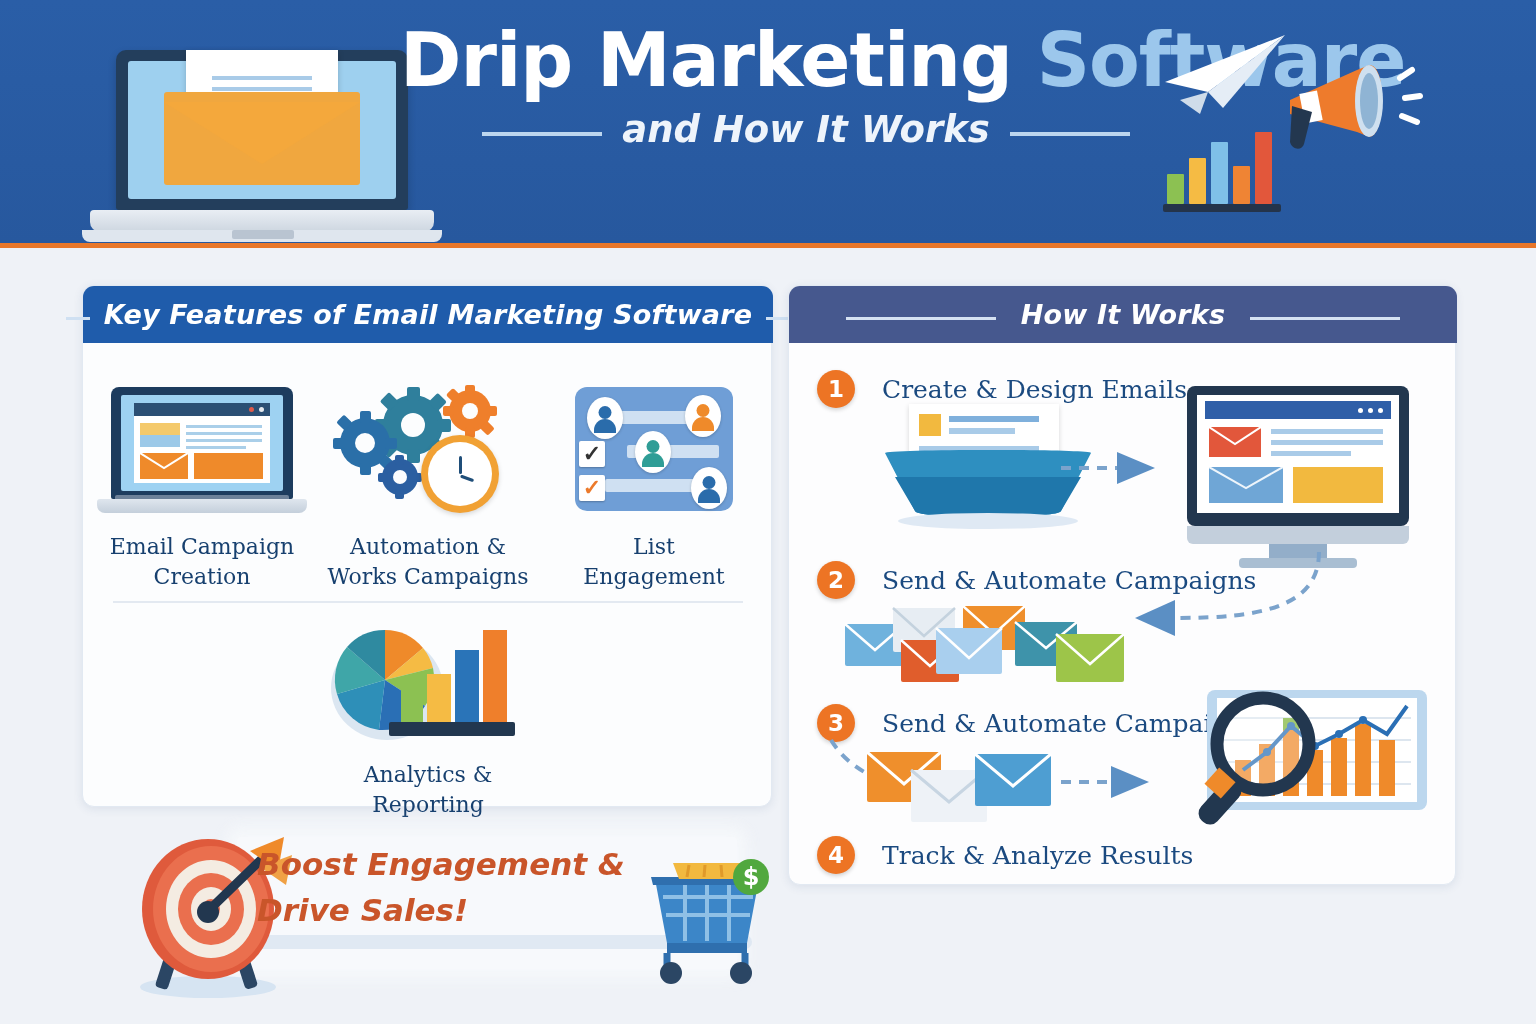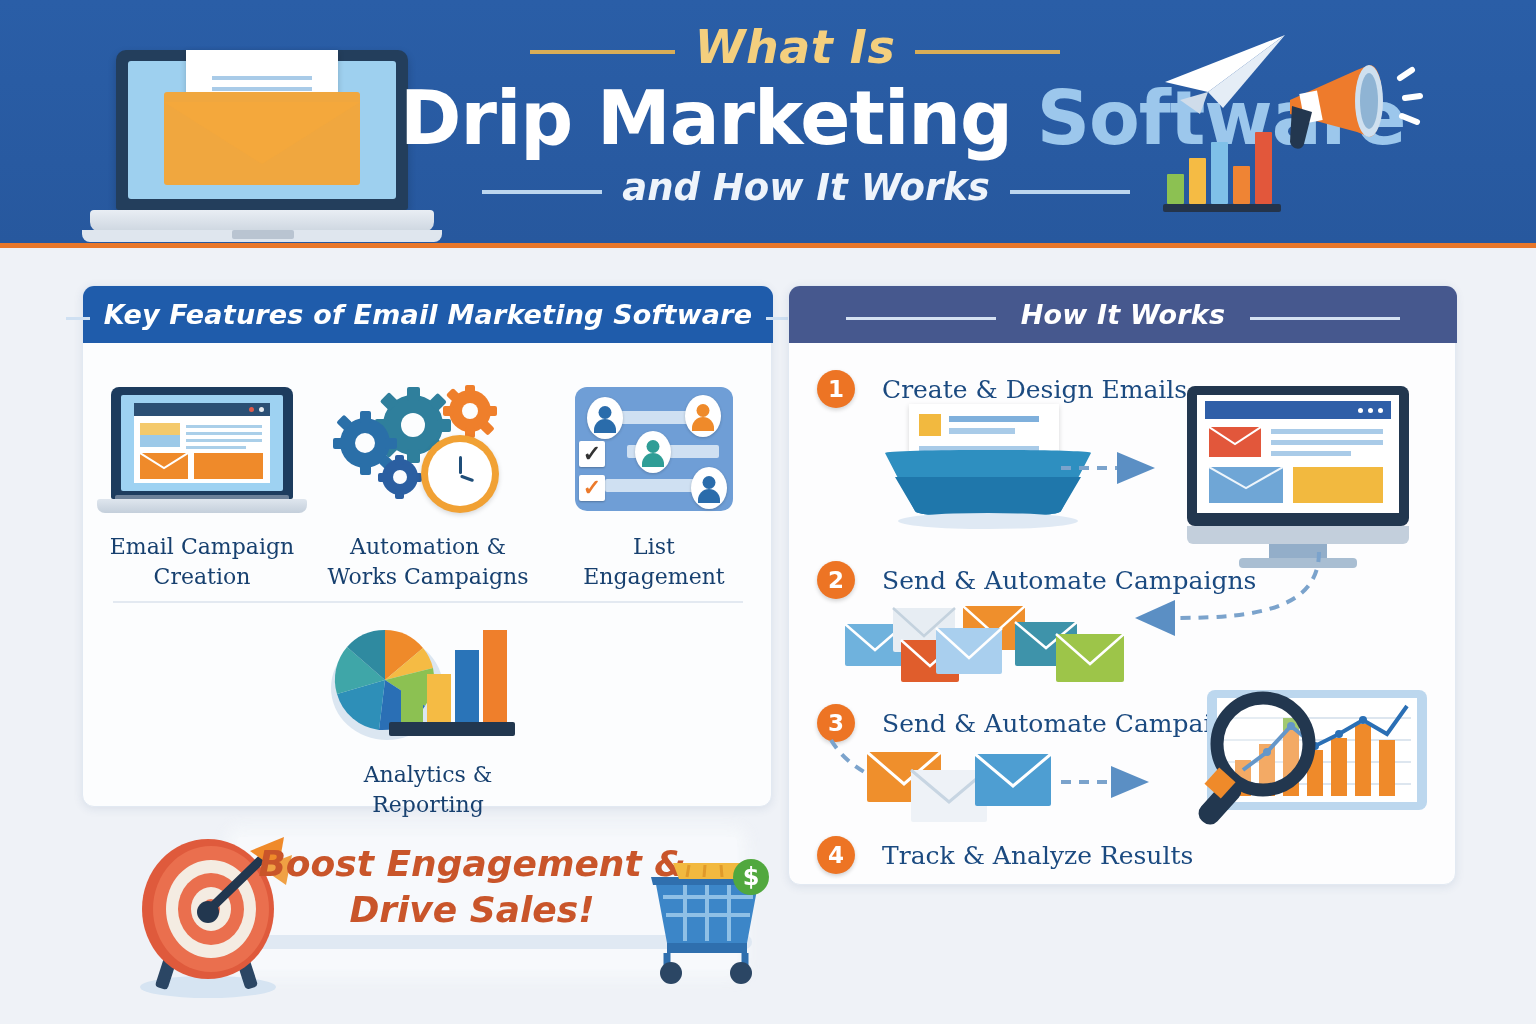--- a/index.html
+++ b/index.html
@@ -222,22 +222,22 @@
     position: absolute; left: 145px; top: 22px; width: 500px; height: 132px;
     background: #f7f9fc; border-radius: 4px;
     box-shadow: 0 0 14px 10px rgba(247,249,252,.85);
   }
   .brush-streak {
     position: absolute; left: 120px; top: 120px; width: 540px; height: 14px;
     background: #dde7f2; border-radius: 7px; opacity: .9;
   }
   .banner-text {
     position: absolute; left: 165px; top: 26px; width: 430px;
-    text-align: center; font-family: "DejaVu Sans", sans-serif;
-    font-size: 36px; font-weight: bold; font-style: italic;
+    font-family: "DejaVu Sans", sans-serif;
+    font-size: 31px; font-weight: bold; font-style: italic;
     color: #c9552a; line-height: 46px;
   }
   .target { position: absolute; left: 40px; top: 20px; width: 170px; height: 160px; }
   .cart { position: absolute; left: 545px; top: 40px; width: 140px; height: 130px; }
 </style>
 </head>
 <body>
 
 <div class="header">
 
@@ -255,21 +255,20 @@
         <div class="env-l1"></div>
         <div class="env-l2"></div>
         <div class="env-at">@</div>
       </div>
       <div class="env-body"></div>
       <div class="env-tri"></div>
     </div>
   </div>
 
   <div class="title-wrap">
-    <div><span class="t-line1">What Is</span></div>
     <div class="t-line2"><span>Drip Marketing </span><span class="soft">Software</span></div>
     <div><span class="t-line3">and How It Works</span></div>
   </div>
 
   <div class="plane">
     <svg width="130" height="95" viewBox="0 0 130 95">
       <polygon points="5,52 125,5 48,62" fill="#ffffff"></polygon>
       <polygon points="48,62 125,5 63,78" fill="#e5edf6"></polygon>
       <polygon points="20,70 48,62 40,84" fill="#cfdcea"></polygon>
     </svg>

